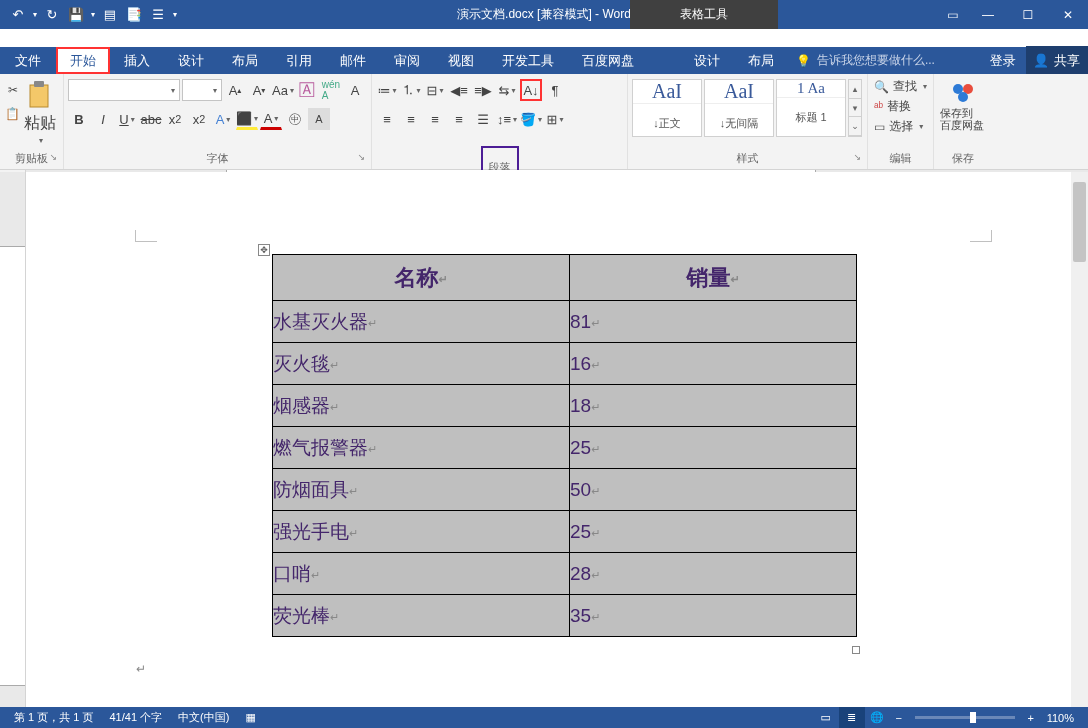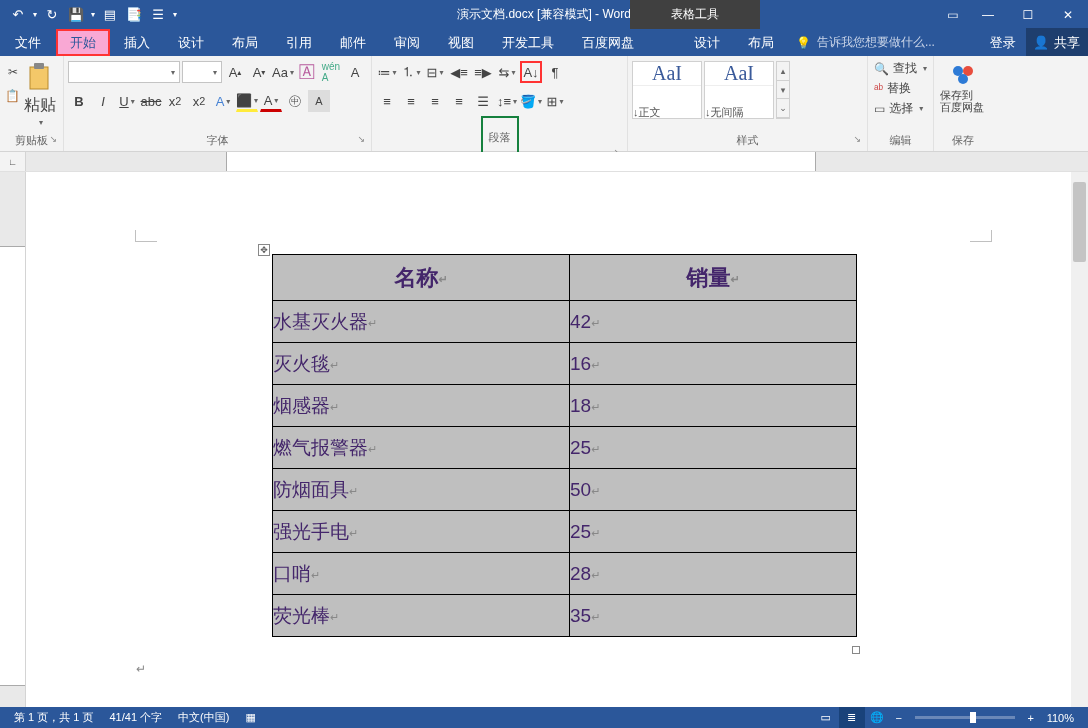--- a/index.html
+++ b/index.html
@@ -3,29 +3,29 @@
 <meta charset="utf-8">
 <style>
 * { margin: 0; padding: 0; box-sizing: border-box; font-family: "Microsoft YaHei", "Segoe UI", sans-serif; }
 body { width: 1088px; height: 728px; background: #fff; overflow: hidden; position: relative; }
 
 
 .titlebar { height: 29px; background: #2b579a; display: flex; align-items: center; color: #fff; font-size: 12px; position: relative; }
 .qat { display: flex; align-items: center; gap: 0; padding-left: 6px; }
 .qat-item { width: 24px; height: 22px; display: flex; align-items: center; justify-content: center; color: #fff; cursor: pointer; font-size: 13px; }
 .title-center { position: absolute; left: 50%; transform: translateX(-50%); white-space: nowrap; }
-.table-tools { position: absolute; left: 630px; top: 0; width: 130px; height: 29px; background: #404040; display: flex; align-items: center; justify-content: center; color: #fff; font-size: 12px; }
+.table-tools { position: absolute; left: 630px; top: 0; width: 148px; height: 29px; background: #404040; display: flex; align-items: center; justify-content: center; color: #fff; font-size: 12px; }
 .winbtns { position: absolute; right: 0; display: flex; }
 .winbtn { width: 40px; height: 29px; display: flex; align-items: center; justify-content: center; color: #fff; cursor: pointer; font-size: 12px; }
 .winbtn.rib { width: 30px; }
 
 
-.tabs { height: 27px; background: #2b579a; display: flex; align-items: stretch; color: #fff; font-size: 13px; position: relative; }
+.tabs { height: 27px; background: #2b579a; display: flex; align-items: stretch; color: #fff; font-size: 13px; position: relative; margin-top: 18px; }
 .tab { padding: 0 14px; display: flex; align-items: center; cursor: pointer; position: relative; }
-.tab.active { background: #f9a8d4; color: #2b579a; }
+.tab.active { background: #ffffff; color: #2b579a; }
 .tab.file { padding: 0 15px; }
 .tab.highlighted { outline: 2px solid #ff3333; outline-offset: -2px; }
 .tabs .right-area { position: absolute; right: 0; display: flex; align-items: center; height: 100%; }
 .tell-me { display:flex; align-items:center; gap:6px; color: #c9d4e8; font-size: 12px; padding: 0 8px; }
 .login { padding: 0 10px; cursor: pointer; color:#fff; }
 .share { background: #1e3e6e; padding: 6px 8px; display: flex; align-items: center; gap: 4px; cursor: pointer; color:#fff; }
 
 
 .ribbon { height: 96px; background: #f3f3f3; border-bottom: 1px solid #d4d4d4; display: flex; position: relative; }
 .group { border-right: 1px solid #e1e1e1; padding: 3px 4px 0 4px; display: flex; flex-direction: column; justify-content: space-between; position: relative; }
@@ -42,27 +42,27 @@
 .font-select { border: 1px solid #c4c4c4; background: #fff; height: 22px; font-size: 12px; padding: 0 4px; display:flex; align-items:center; justify-content:space-between; }
 .font-name { width: 112px; }
 .font-size { width: 40px; }
 .rbtn { width: 22px; height: 22px; display: flex; align-items: center; justify-content: center; cursor: pointer; font-size: 13px; color: #444; border: 1px solid transparent; }
 .rbtn.small { width: 18px; font-size: 12px; }
 
 .para-group { width: 256px; }
 .para-group .rbtn.highlighted { border: 2px solid #ff3333; }
 .para-label-wrap { text-align: center; font-size:11px; color:#666; padding-bottom:2px; position:relative;}
 .para-label-wrap .launcher { position:absolute; right:2px; bottom:4px; font-size:9px; color:#888;}
-.para-label-inner { display:inline-block; border:2px solid #15803d; padding:12px 6px;}
+.para-label-inner { display:inline-block; border:2px solid #4c1d95; padding:12px 6px;margin-top:12px;}
 
 .styles-group { width: 240px; }
 .style-gallery { display: flex; gap: 2px; }
 .style-item { border: 1px solid #d0d0d0; background: #fff; width: 70px; height: 58px; display: flex; flex-direction: column; align-items: center; cursor: pointer; }
 .style-preview { flex: 1; display: flex; align-items: center; justify-content: center; font-size: 20px; color: #3a5a9a; font-family: Georgia, serif; }
-.style-name { font-size: 11px; color: #555; padding: 19px 0; border-top: 1px solid #eee; width: 100%; text-align: left; }
+.style-name { font-size: 11px; color: #555; padding: 12px 0; border-top: 1px solid #eee; width: 100%; text-align: center; }
 .style-scroll { width: 14px; display: flex; flex-direction: column; border: 1px solid #d0d0d0; }
 .style-scroll div { flex:1; display:flex; align-items:center; justify-content:center; font-size:9px; color:#666; border-bottom:1px solid #d0d0d0; cursor:pointer; }
 
 .edit-group { width: 66px; }
 .edit-list { display: flex; flex-direction: column; gap: 1px; font-size: 12px; color: #444; }
 .edit-item { display: flex; align-items: center; gap: 4px; cursor: pointer; padding: 1px 2px; }
 
 .save-group { width: 58px; border-right: none; }
 
 
@@ -257,20 +257,24 @@
     <div class="group-body" style="padding-top:2px">
       <div class="style-gallery">
         <div class="style-item">
           <div class="style-preview">AaI</div>
           <div class="style-name">↓正文</div>
         </div>
         <div class="style-item">
           <div class="style-preview">AaI</div>
           <div class="style-name">↓无间隔</div>
         </div>
+        <div class="style-item">
+          <div class="style-preview" style="font-size:15px">1 Aa</div>
+          <div class="style-name">标题 1</div>
+        </div>
         <div class="style-scroll">
           <div>▴</div>
           <div>▾</div>
           <div>⌄</div>
         </div>
       </div>
     </div>
     <div class="group-label"><span>样式</span><span class="launcher">↘</span></div>
   </div>
 
@@ -328,21 +332,21 @@
       <div class="corner tr"></div>
       <div class="tbl-handle">✥</div>
       <table class="word-table">
         <tbody>
             <tr>
           <th class="col1"><span>名称</span><span class="para-mark">↵</span></th>
           <th class="col2"><span>销量</span><span class="para-mark">↵</span></th>
         </tr>
         <tr>
               <td><span>水基灭火器</span><span class="para-mark">↵</span></td>
-              <td><span>42</span><span class="para-mark">↵</span></td>
+              <td><span>81</span><span class="para-mark">↵</span></td>
             </tr>
         <tr>
               <td><span>灭火毯</span><span class="para-mark">↵</span></td>
               <td><span>16</span><span class="para-mark">↵</span></td>
             </tr>
         <tr>
               <td><span>烟感器</span><span class="para-mark">↵</span></td>
               <td><span>18</span><span class="para-mark">↵</span></td>
             </tr>
         <tr>

